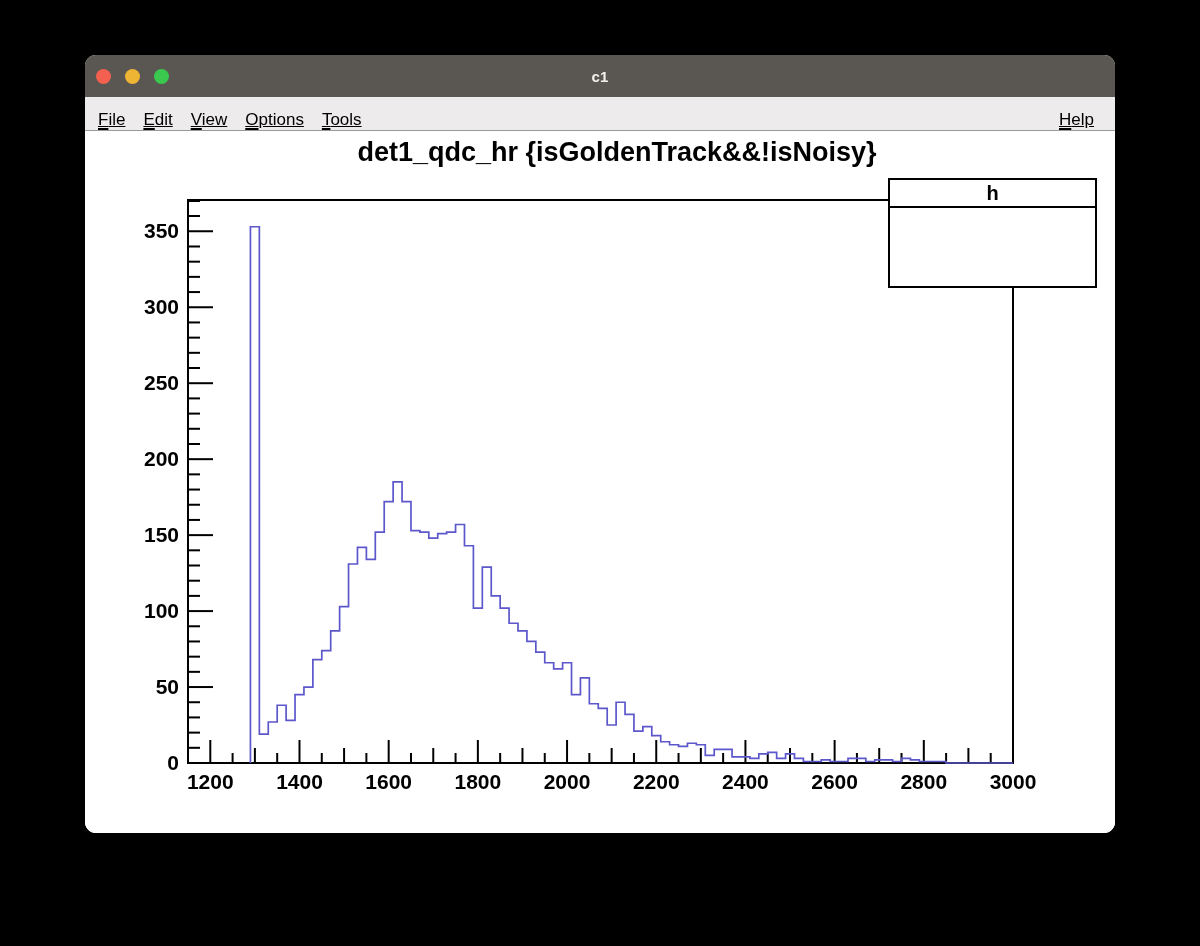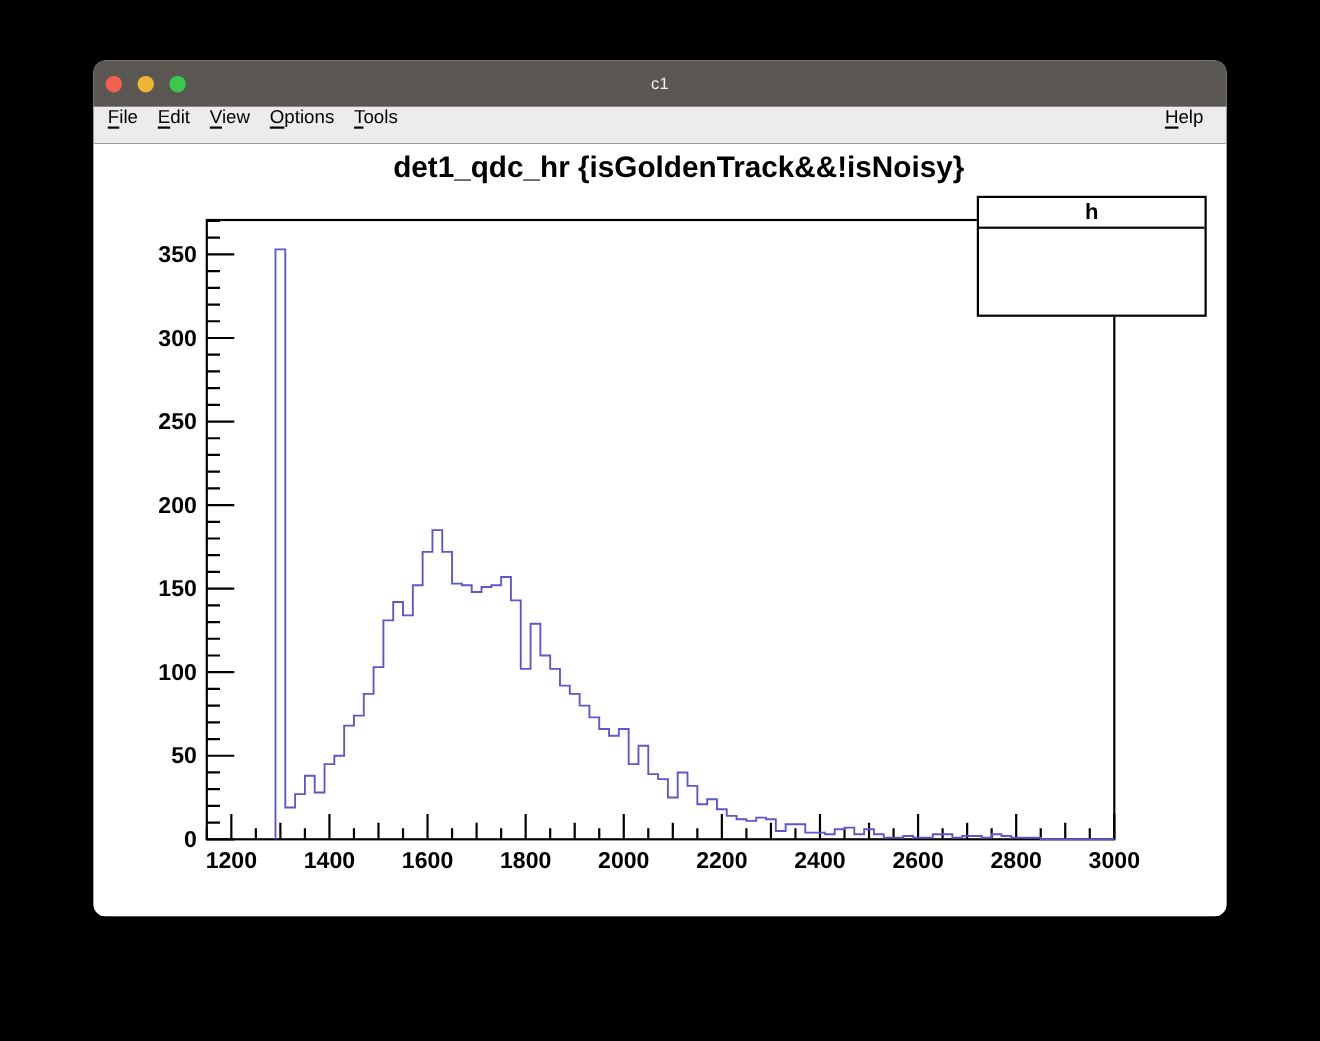--- a/index.html
+++ b/index.html
@@ -3,26 +3,26 @@
 <meta charset="utf-8">
 <style>
   html,body{margin:0;padding:0;background:#000;}
   .screen{position:relative;width:1200px;height:946px;background:#000;overflow:hidden;
           font-family:"Liberation Sans",sans-serif;-webkit-font-smoothing:antialiased;}
   .window{position:absolute;left:85px;top:55px;width:1030px;height:778px;
           background:#fff;border-radius:11px;overflow:hidden;}
   
   .titlebar{position:relative;height:42px;background:#5a5651;display:flex;
             align-items:center;justify-content:center;}
-  .titlebar .title{color:#f1f0ef;font-size:15px;font-weight:normal;letter-spacing:.2px;}
+  .titlebar .title{color:#f1f0ef;font-size:15px;font-weight:bold;letter-spacing:.2px;}
   .lights{position:absolute;left:11px;top:0;height:42px;display:flex;align-items:center;gap:14px;}
   .light{width:15px;height:15px;border-radius:50%;display:inline-block;}
   
   .menubar{height:33px;background:#edebeb;border-bottom:1px solid #9c9a98;
-           display:flex;align-items:flex-start;font-size:17px;color:#000;padding:0 4px;}
+           display:flex;align-items:flex-end;font-size:17px;color:#000;padding:0 4px;text-decoration:underline;}
   .menu-item{padding:0 9px;cursor:default;}
   .menu-item.help{margin-left:auto;margin-right:8px;}
   .menu-item u, .menu-item .ul{text-decoration:underline;text-underline-offset:3px;
         text-decoration-thickness:1.5px;}
   
   .canvas{position:relative;width:1030px;height:702px;background:#fff;}
   .plot-title{position:absolute;left:17px;top:6px;width:1030px;text-align:center;
               font-size:27px;font-weight:bold;color:#000;}
   svg.plot{position:absolute;left:0;top:0;}
   

